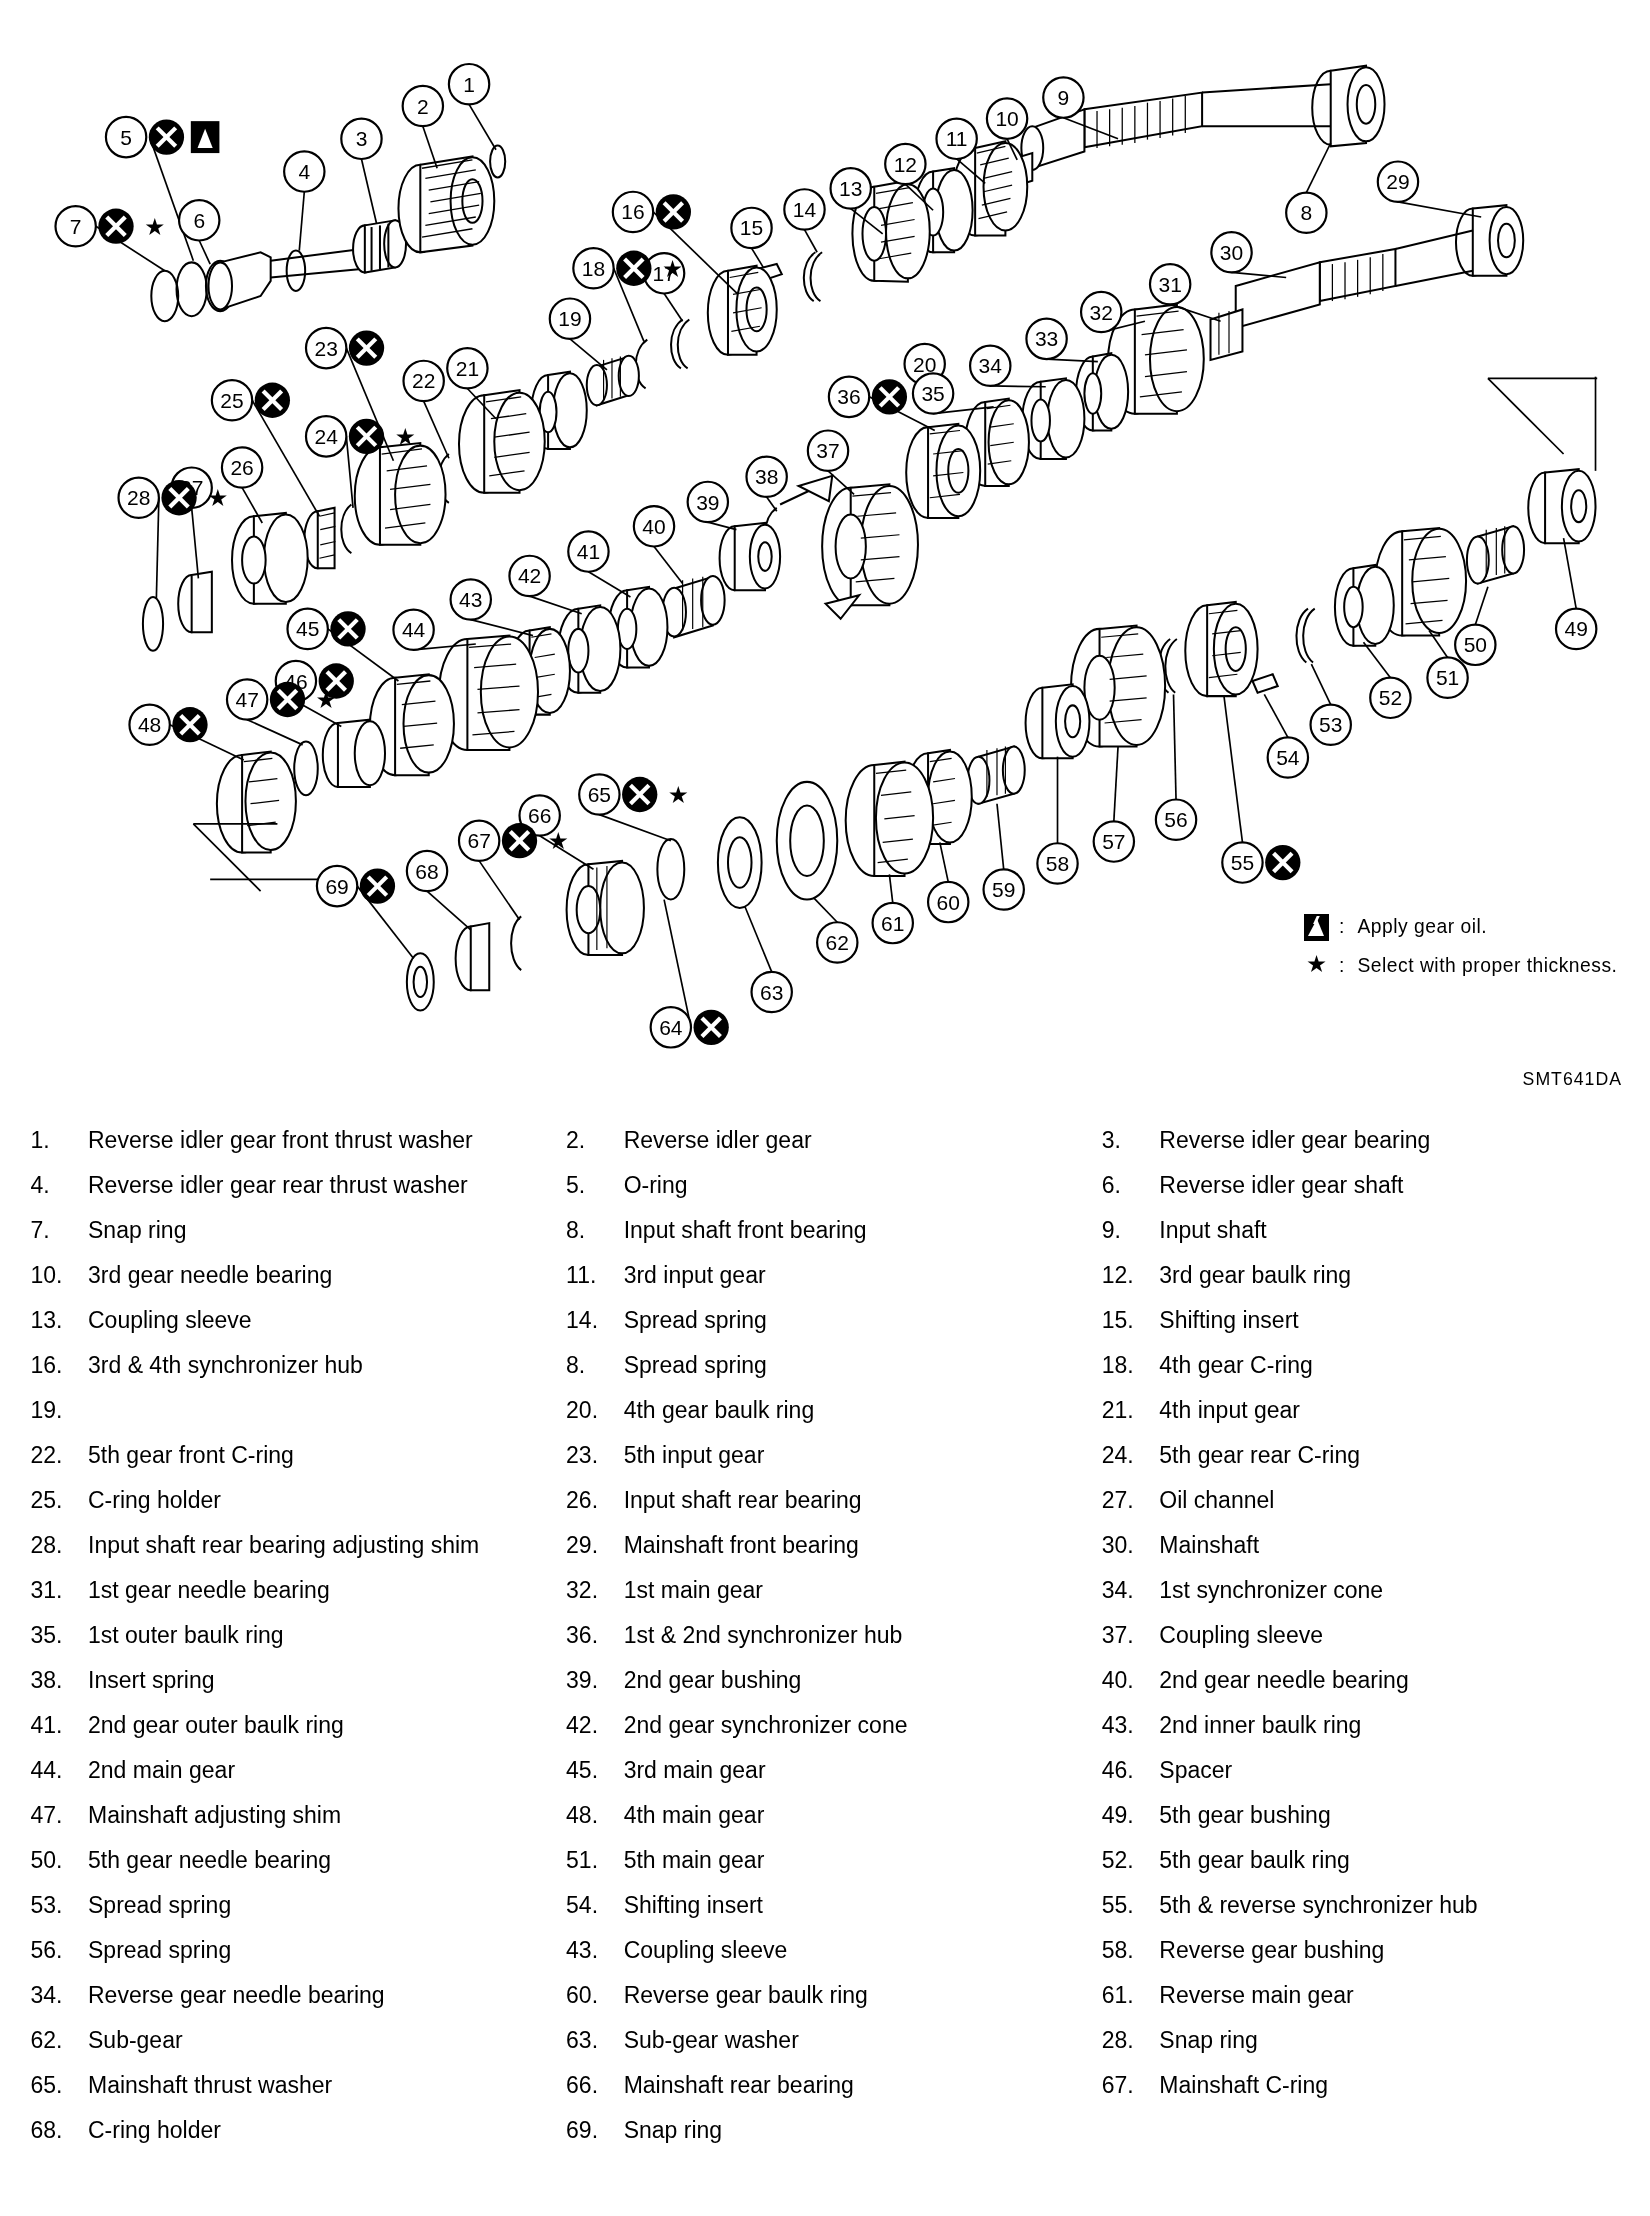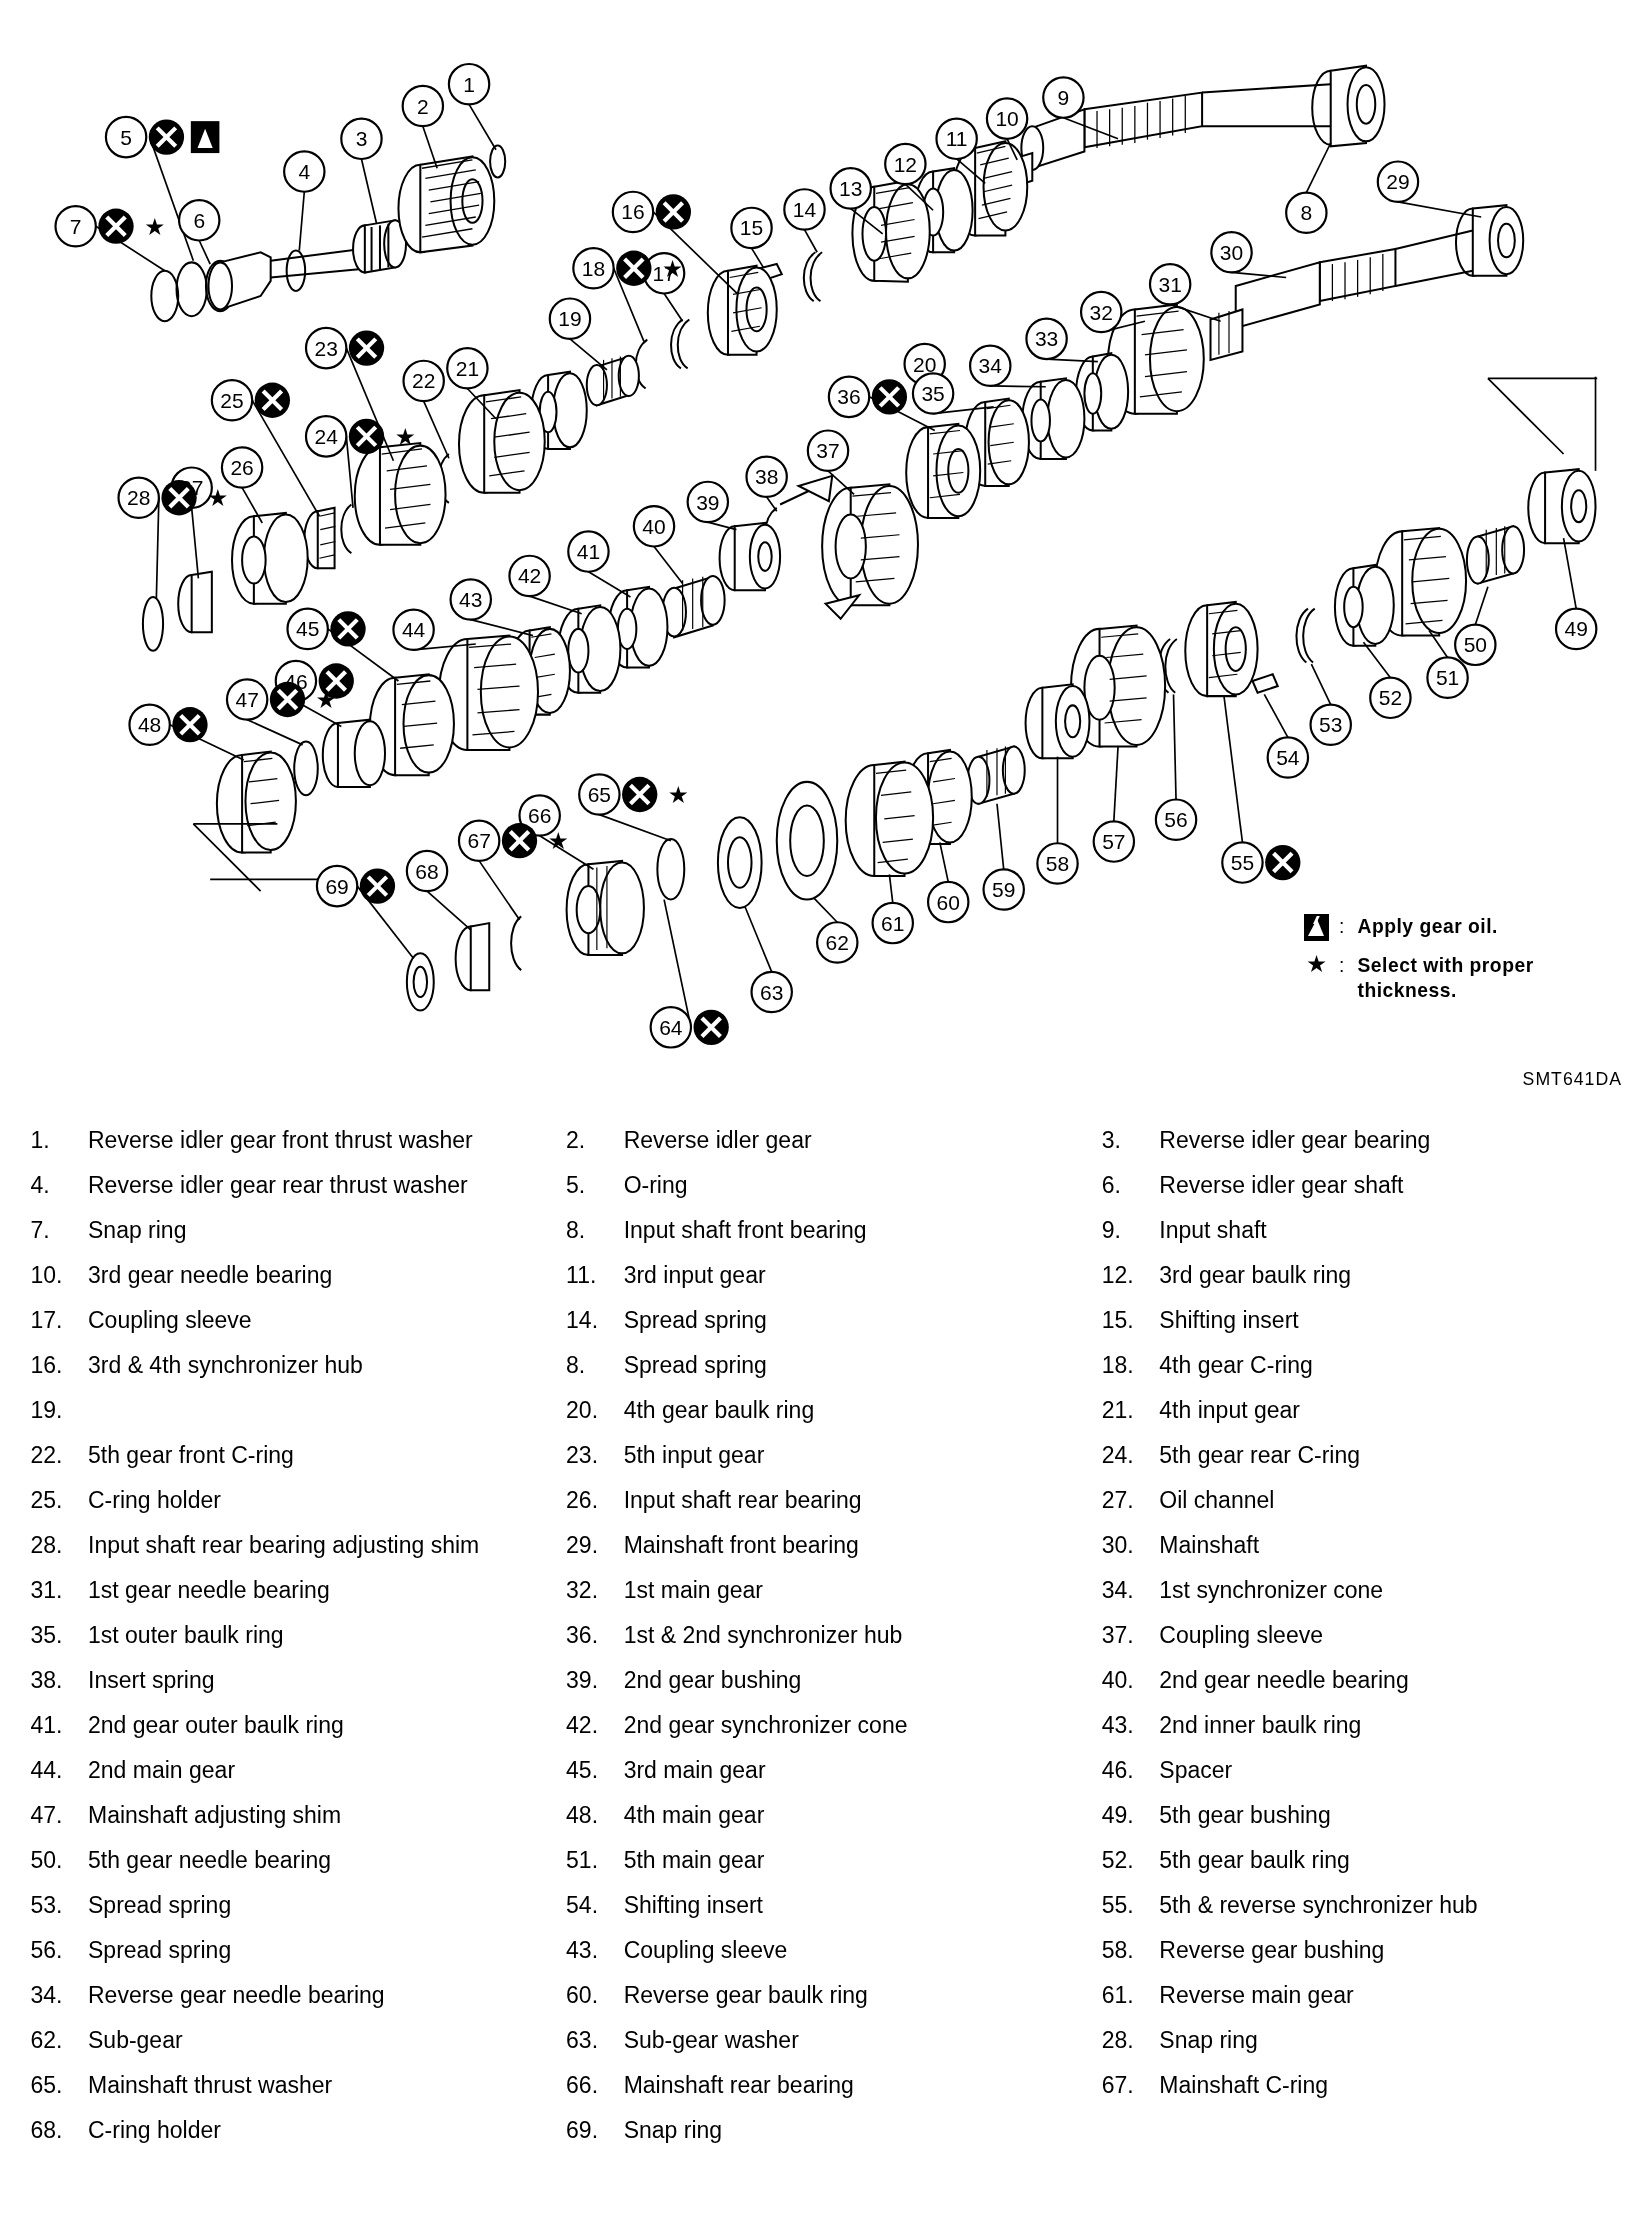--- a/index.html
+++ b/index.html
@@ -54,21 +54,20 @@
     flex: 0 0 45px;
     text-align: center;
   }
   .legend-colon {
     width: 18.5px;
     flex: 0 0 18.5px;
   }
   .legend-text {
     flex: 1 1 auto;
     letter-spacing: 0.5px;
-    font-weight: bold;
   }
   .oil-icon {
     display: inline-block;
     width: 25px;
     height: 27px;
     background: #000;
     position: relative;
     vertical-align: middle;
   }
   .oil-icon::after {
@@ -1128,21 +1127,21 @@
         </div>
         <div class="part-item">
           <span class="part-num">11.</span>
           <span class="part-label">3rd input gear</span>
         </div>
         <div class="part-item">
           <span class="part-num">12.</span>
           <span class="part-label">3rd gear baulk ring</span>
         </div>
         <div class="part-item">
-          <span class="part-num">17.</span>
+          <span class="part-num">13.</span>
           <span class="part-label">Coupling sleeve</span>
         </div>
         <div class="part-item">
           <span class="part-num">14.</span>
           <span class="part-label">Spread spring</span>
         </div>
         <div class="part-item">
           <span class="part-num">15.</span>
           <span class="part-label">Shifting insert</span>
         </div>

